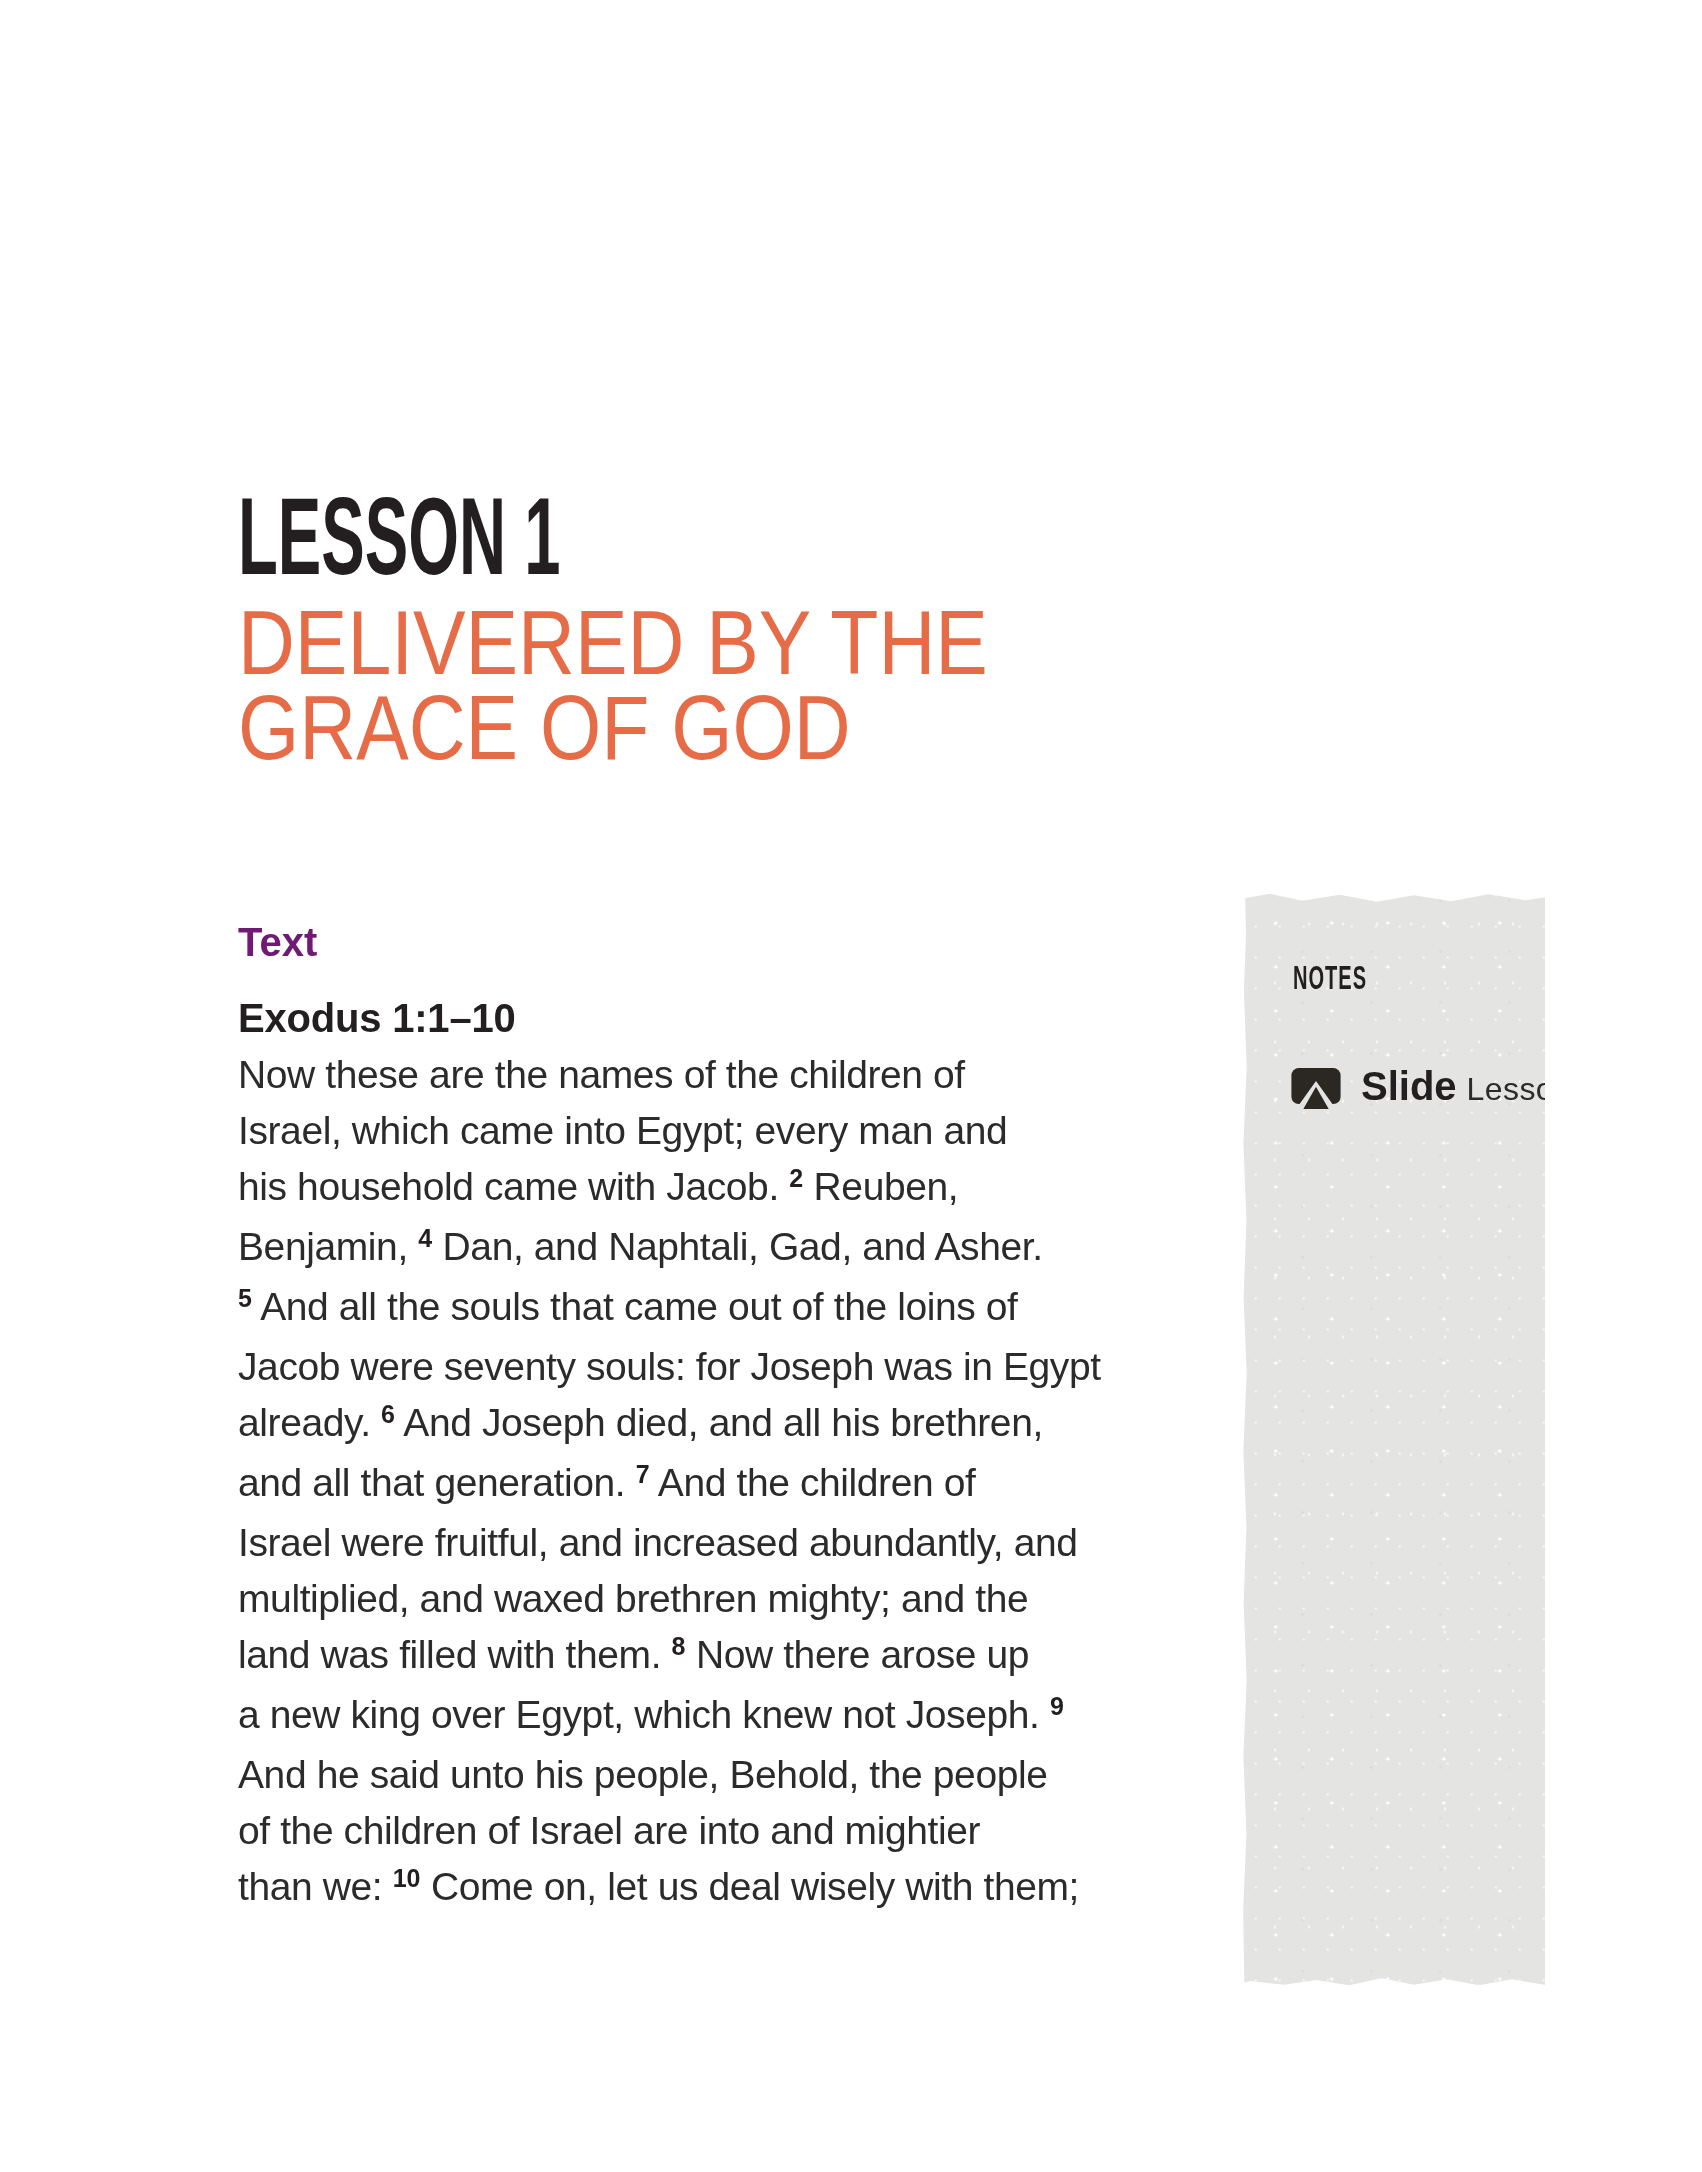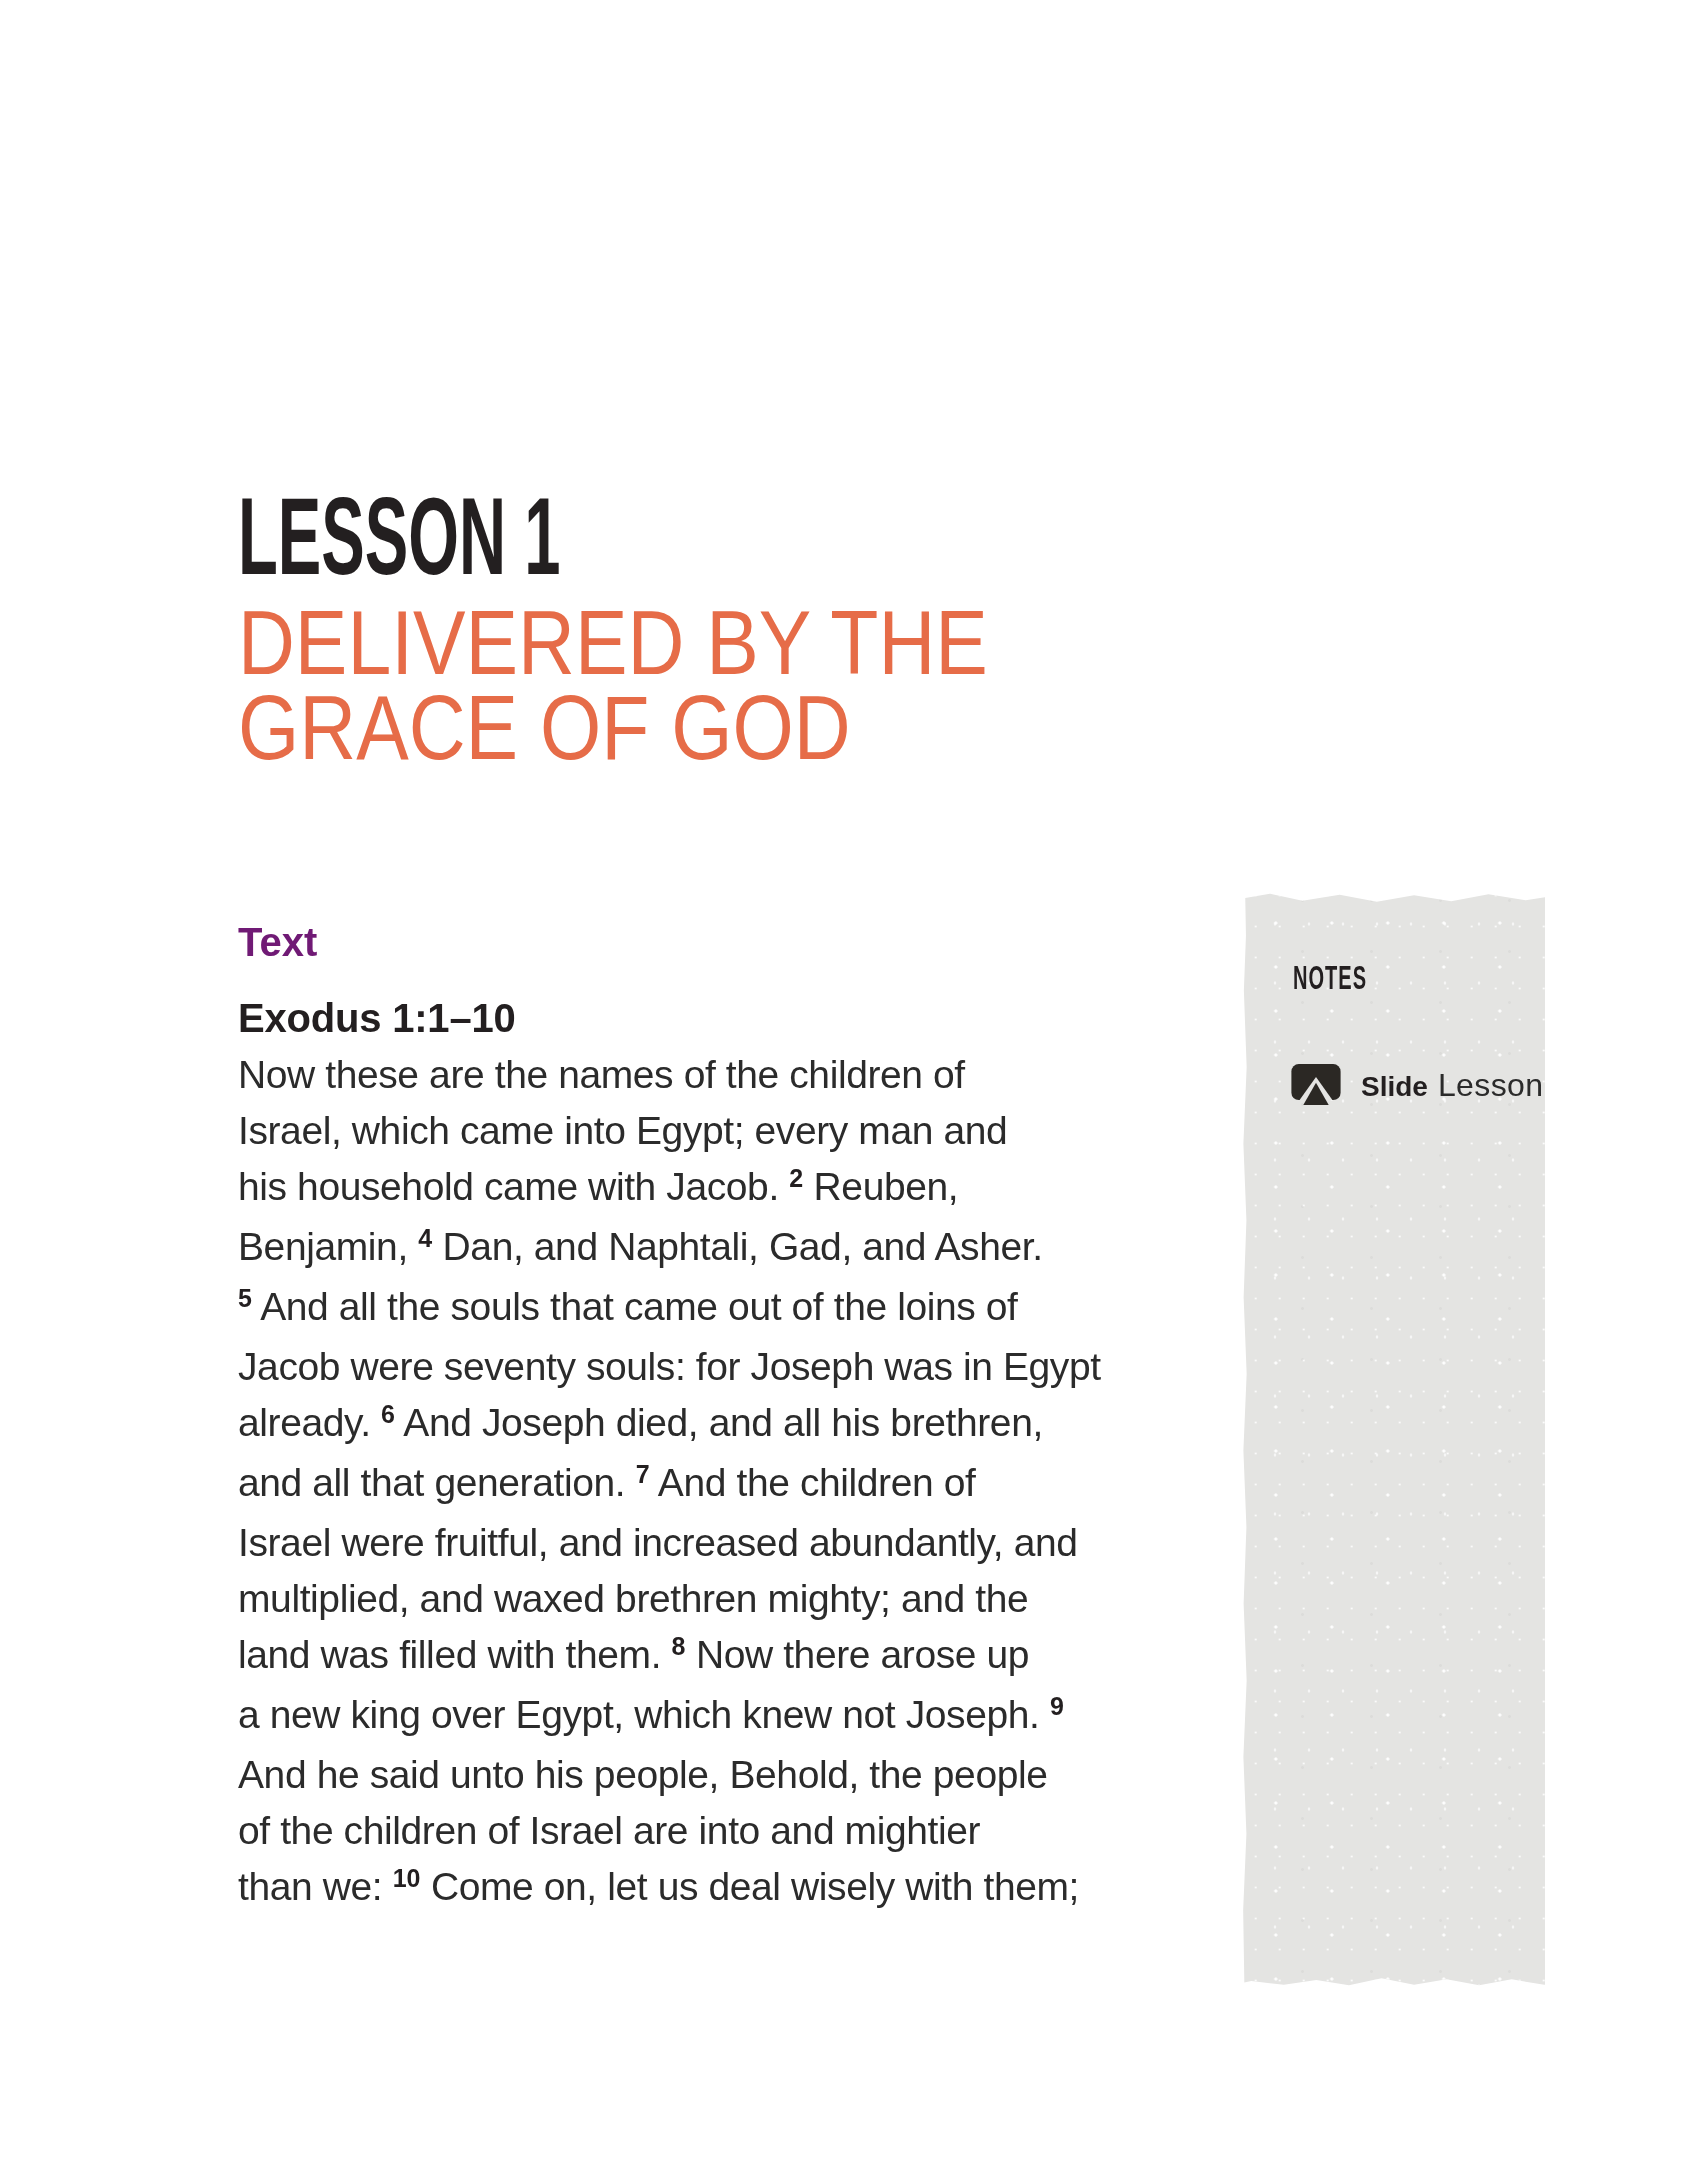--- a/index.html
+++ b/index.html
@@ -98,21 +98,21 @@
   }
   .slide-row{
     position:absolute;left:49px;top:172px;
     white-space:nowrap;
   }
   .slide-icon{
     display:inline-block;width:50px;height:41px;
     vertical-align:-9px;margin-right:20px;
   }
   .slide-label{
-    font-size:28px;font-weight:700;color:#231F20;
+    font-size:40px;font-weight:700;color:#231F20;
     letter-spacing:0;
   }
   .slide-caption{
     font-size:32px;font-weight:400;color:#2B2B2B;
     margin-left:10px;letter-spacing:0.4px;
   }
 </style>
 </head>
 <body>
 

